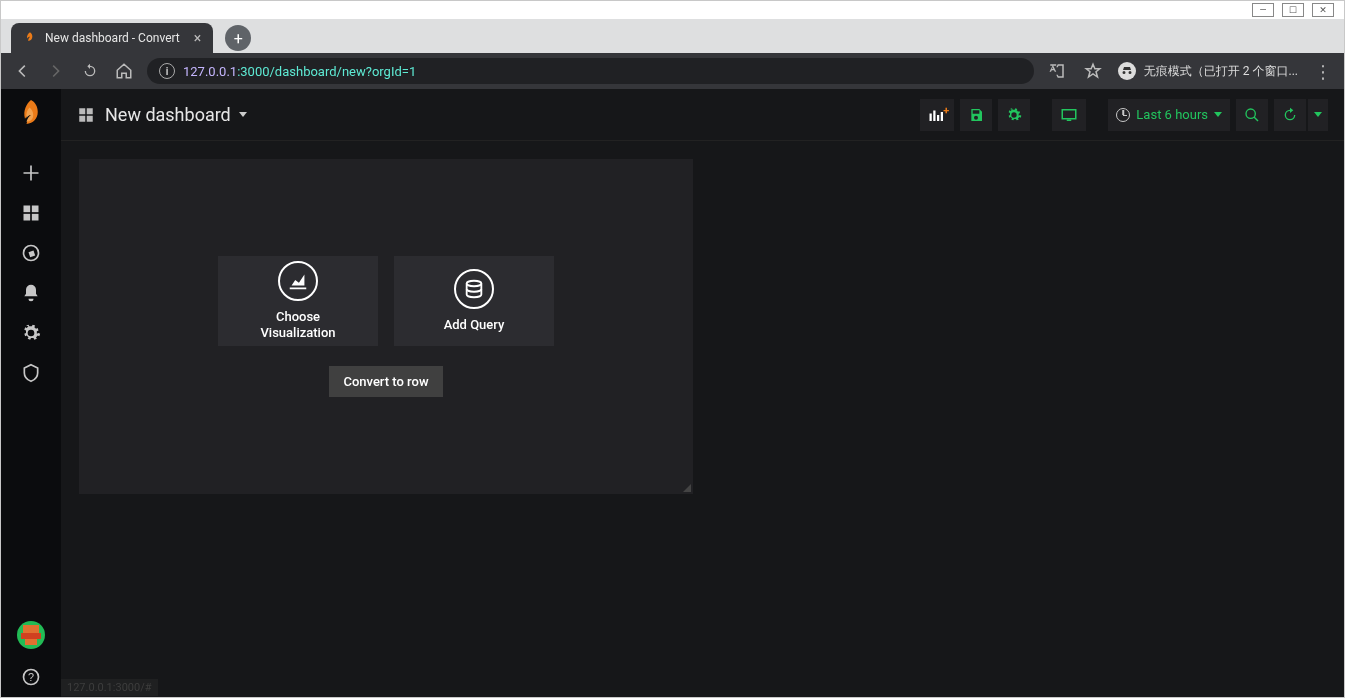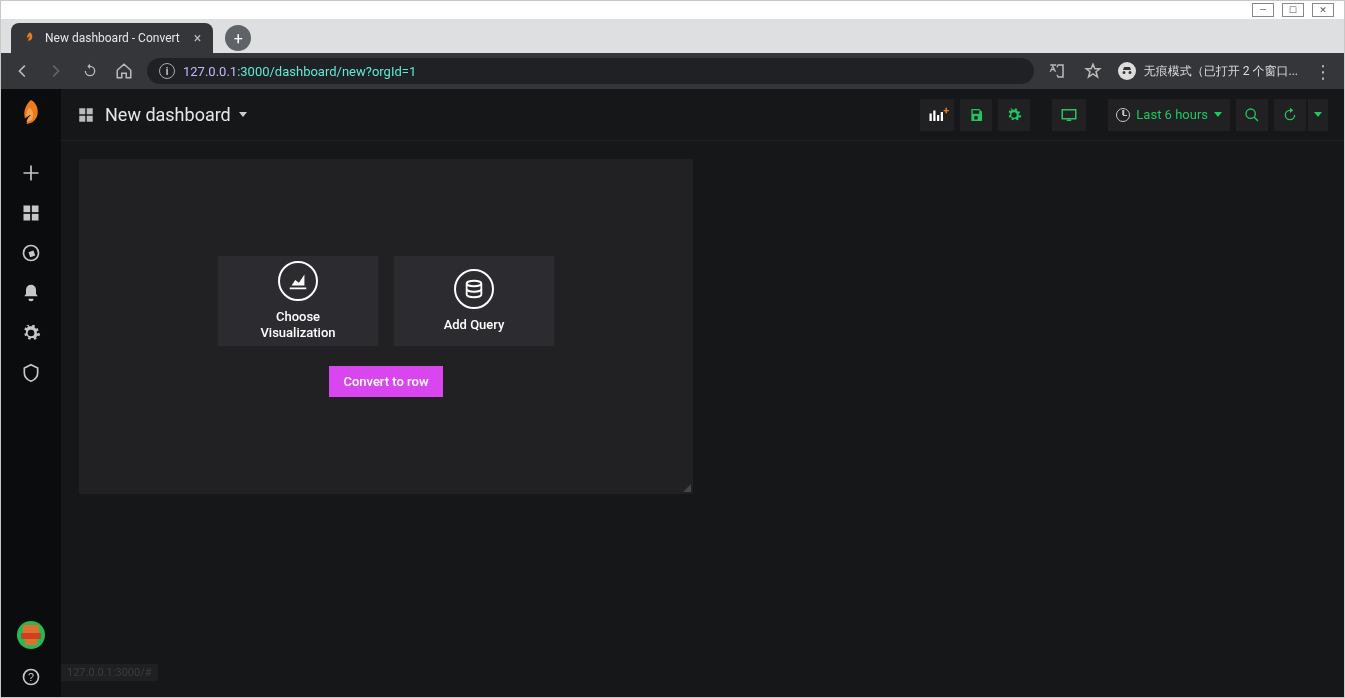--- a/index.html
+++ b/index.html
@@ -54,26 +54,26 @@
   .panel { width:614px; height:335px; background:#212124; display:flex; flex-direction:column; }
   .panel-header { height:36px; display:flex; align-items:center; padding:0 14px; background:#1b1b1d; }
   .panel-header .title { font-size:14px; font-weight:500; color:#e0e0e0; }
   .panel-header .ph-ic { margin-right:10px; display:flex; align-items:center; }
   .panel-header .close { margin-left:auto; color:#ccc; font-size:18px; cursor:pointer; font-weight:bold; }
   .panel-body { flex:1; display:flex; flex-direction:column; align-items:center; justify-content:center; gap:20px; }
   .card-row { display:flex; gap:16px; }
   .card { width:160px; height:90px; background:#2c2c30; display:flex; flex-direction:column; align-items:center; justify-content:center; gap:8px; cursor:pointer; color:#fff; font-size:13px; font-weight:500; }
   .card .circ { width:40px; height:40px; border:2.5px solid #fff; border-radius:50%; display:flex; align-items:center; justify-content:center; }
   .card-label { text-align:center; line-height:1.25; }
-  .convert-btn { background:#d946ef; color:#fff; font-size:13px; font-weight:500; padding:8px 14px; cursor:pointer; }
+  .convert-btn { background:#404040; color:#fff; font-size:13px; font-weight:500; padding:8px 14px; cursor:pointer; }
   .resize-handle { position:absolute; right:2px; bottom:2px; width:0; height:0; border-right:8px solid #444; border-top:8px solid transparent; cursor:nwse-resize; }
   .panel-wrap { position:relative; width:614px; }
 
   
-  .status-footer { position:absolute; left:0; bottom:16px; font-size:11px; color:#3d3d3d; background:rgba(60,60,60,.25); padding:2px 6px; }
+  .status-footer { position:absolute; left:0; bottom:1px; font-size:11px; color:#3d3d3d; background:rgba(60,60,60,.25); padding:2px 6px; }
 
   svg { display:block; }
 </style>
 </head>
 <body>
 
 <div class="window-frame">
   <div class="title-bar">
     <div class="title-btn">—</div>
     <div class="title-btn">☐</div>

